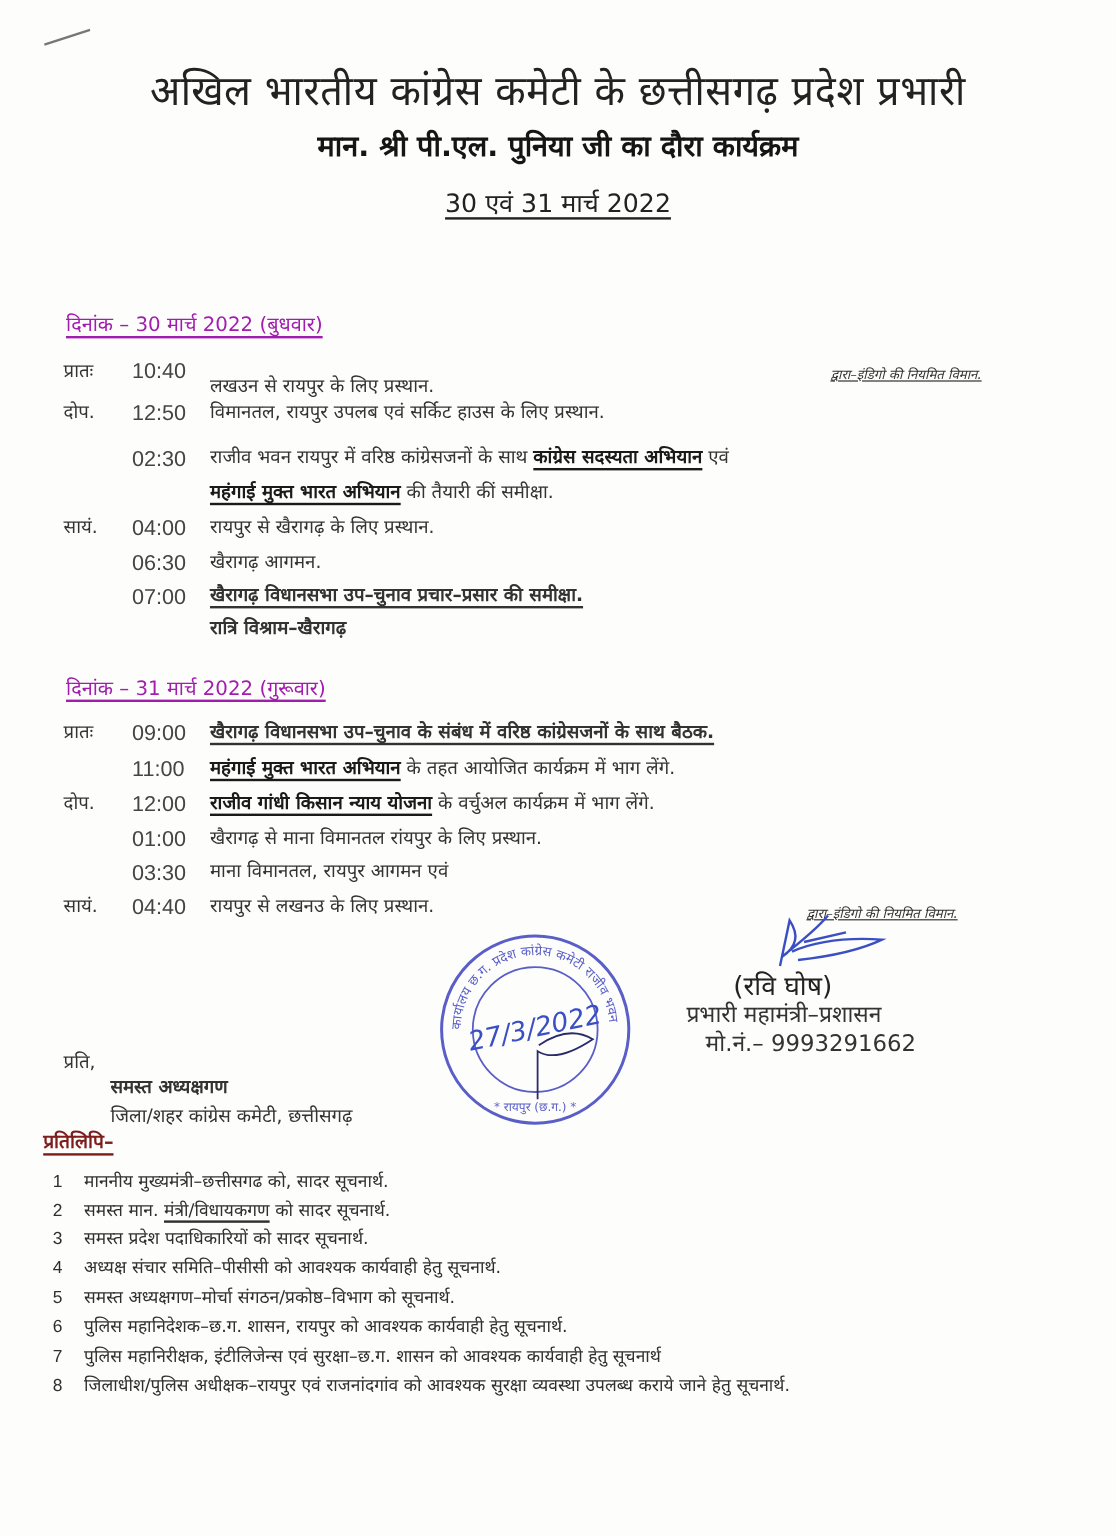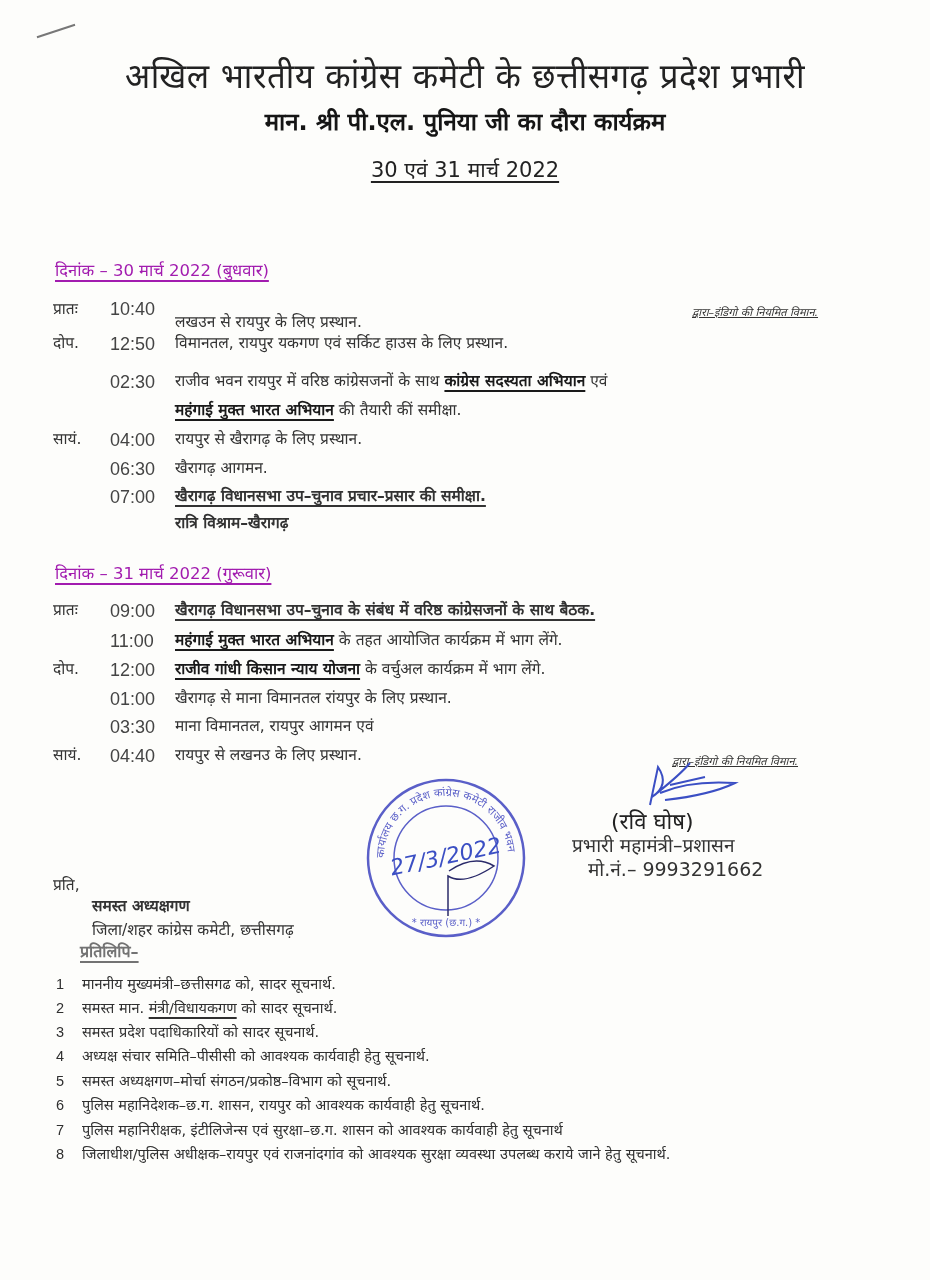--- a/index.html
+++ b/index.html
@@ -15,22 +15,22 @@
   .title2 { left: 0; width: 930px; text-align: center; top: 104px; font-size: 24px; font-weight: bold; color: #151515; }
   .title3 { left: 0; width: 930px; text-align: center; top: 155px; font-size: 21px; color: #222; }
   .dayhead { left: 55px; font-size: 16.5px; color: #a21caf; }
   .row { font-size: 15.5px; color: #333; }
   .period { left: 53px; }
   .time { left: 110px; font-family: "Liberation Sans", sans-serif; font-size: 18px; color: #444; }
   .desc { left: 175px; }
   .note { font-size: 11px; font-style: italic; color: #333; text-decoration: underline; }
   .sig-name { font-size: 22px; color: #222; }
   .sig-role { font-size: 19px; color: #333; }
-  .cc-title { left: 36px; top: 940px; font-size: 16px; font-weight: bold; color: #737373; margin-left: 44px; }
-  .cc-item { left: 56px; font-size: 14.5px; color: #2f2f2f; }
+  .cc-title { left: 36px; top: 940px; font-size: 16px; font-weight: bold; color: #7f1d1d; }
+  .cc-item { left: 44px; font-size: 14.5px; color: #2f2f2f; }
   .cc-num { display: inline-block; width: 26px; font-family: "Liberation Sans", sans-serif; }
   .pen-mark { position: absolute; left: 36px; top: 30px; width: 40px; height: 2px; background: #777; transform: rotate(-18deg); }
   .stamp { position: absolute; left: 364px; top: 776px; width: 164px; height: 164px; }
   .signature { position: absolute; left: 630px; top: 755px; width: 110px; height: 55px; }
 </style>
 </head>
 <body>
 
 <div class="pen-mark"></div>
 
@@ -41,21 +41,21 @@
 <div class="abs dayhead u" style="top:258px">दिनांक – 30 मार्च 2022 (बुधवार)</div>
 <div class="abs note" style="left:692px;top:304px">द्वारा–इंडिगो की नियमित विमान.</div>
 
 <div>
   <div class="abs row period" style="top:297px">प्रातः</div>
   <div class="abs row time" style="top:299px">10:40</div>
   <div class="abs row desc" style="top:310px">लखउन से  रायपुर के लिए प्रस्थान.</div>
 
   <div class="abs row period" style="top:331px">दोप.</div>
   <div class="abs row time" style="top:334px">12:50</div>
-  <div class="abs row desc" style="top:331px">विमानतल, रायपुर यकगण एवं सर्किट हाउस के लिए प्रस्थान.</div>
+  <div class="abs row desc" style="top:331px">विमानतल, रायपुर उपलब एवं सर्किट हाउस के लिए प्रस्थान.</div>
 
   <div class="abs row time" style="top:372px">02:30</div>
   <div class="abs row desc" style="top:369px">
     <span>राजीव भवन रायपुर में वरिष्ठ कांग्रेसजनों के साथ </span><span class="u bold">कांग्रेस सदस्यता अभियान</span><span>  एवं</span>
   </div>
   <div class="abs row desc" style="top:398px">
     <span class="u bold">महंगाई मुक्त भारत अभियान</span><span> की तैयारी कीं समीक्षा.</span>
   </div>
 
   <div class="abs row period" style="top:427px">सायं.</div>

